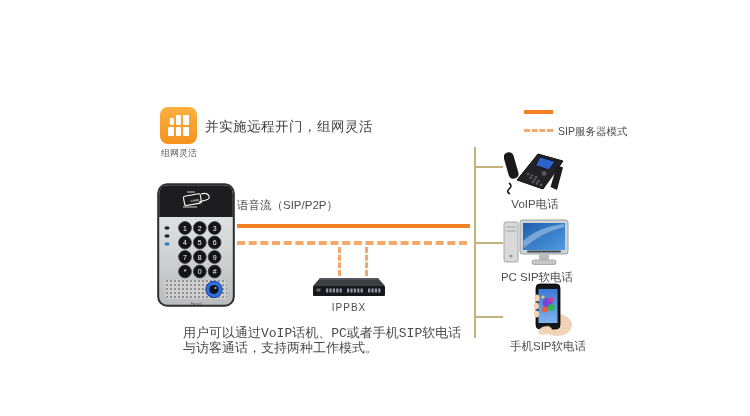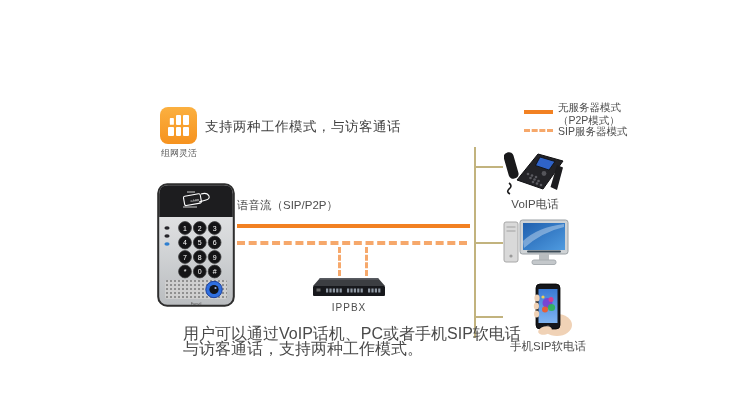--- a/index.html
+++ b/index.html
@@ -42,43 +42,39 @@
   .ippbx{left:310px;top:274px;}
   .ippbx-label{left:310px;top:302px;width:78px;text-align:center;font-size:10px;letter-spacing:1px;color:#4d4d4d;}
   .voip{left:504px;top:143px;}
   .pc{left:502px;top:218px;}
   .mobile{left:524px;top:283px;}
   .ep-label{font-size:11.5px;color:#4d4d4d;text-align:center;}
   .ep1{left:490px;top:197px;width:90px;}
   .ep2{left:478px;top:270px;width:118px;}
   .ep3{left:486px;top:339px;width:124px;}
 
-  .footer{left:183px;top:326px;font-size:16px;line-height:15px;color:#4a4a4a;}
+  .footer{left:183px;top:326px;font-size:13px;line-height:15px;color:#4a4a4a;font-family:Liberation Mono, monospace;}
 </style>
 </head>
 <body>
 
 <div class="canvas">
 
   <div class="abs feature-icon">
     <span class="cell small"></span>
     <span class="cell"></span>
     <span class="cell"></span>
     <span class="cell"></span>
     <span class="cell"></span>
     <span class="cell"></span>
   </div>
   <div class="abs icon-caption">组网灵活</div>
-  <div class="abs title">支持两种工作模式，与访客通话</div>
+  <div class="abs title">并实施远程开门，组网灵活</div>
 
   <div class="abs legend-swatch-solid"></div>
-  <div class="abs legend-text-1">
-    <div>无服务器模式</div>
-    <div>（P2P模式）</div>
-  </div>
   <div class="abs legend-swatch-dashed"></div>
   <div class="abs legend-text-2">SIP服务器模式</div>
 
   <div class="abs flow-label">语音流（SIP/P2P）</div>
   <div class="abs line-solid"></div>
   <div class="abs line-dashed-h"></div>
   <div class="abs line-dashed-v1"></div>
   <div class="abs line-dashed-v2"></div>
   <div class="abs backbone"></div>
   <div class="abs stub stub1"></div>
@@ -206,20 +202,21 @@
       <rect x="4.5" y="12" width="9" height="2" fill="#bdbdbd"></rect>
       <circle cx="9" cy="38" r="1.6" fill="#9a9a9a"></circle>
       <rect x="18" y="2" width="48" height="34" rx="2.5" fill="#cfd3d6" stroke="#9aa0a5"></rect>
       <rect x="21" y="5" width="42" height="27" fill="url(#pcScr)"></rect>
       <path d="M22 30 Q40 14 62 9 L62 6 Q36 9 21 23 Z" fill="rgba(255,255,255,.35)"></path>
       <rect x="25" y="32.5" width="34" height="2" rx="1" fill="#3a4a56"></rect>
       <rect x="37" y="36" width="10" height="6" fill="#b9bdc0"></rect>
       <rect x="30" y="42" width="24" height="4.5" rx="2" fill="#c4c8cb" stroke="#a8adb1"></rect>
     </svg>
   </div>
+  <div class="abs ep-label ep2">PC SIP软电话</div>
 
   <div class="abs mobile">
     <svg width="48" height="54" viewBox="0 0 48 54">
       <defs>
         <linearGradient id="mobScr" x1="0" y1="0" x2="0" y2="1">
           <stop offset="0" stop-color="#3a7bd5"></stop>
             <stop offset="1" stop-color="#7fb3f0"></stop>
         </linearGradient>
       </defs>
       <ellipse cx="33" cy="42" rx="15" ry="11" fill="#f0d2b6"></ellipse>

